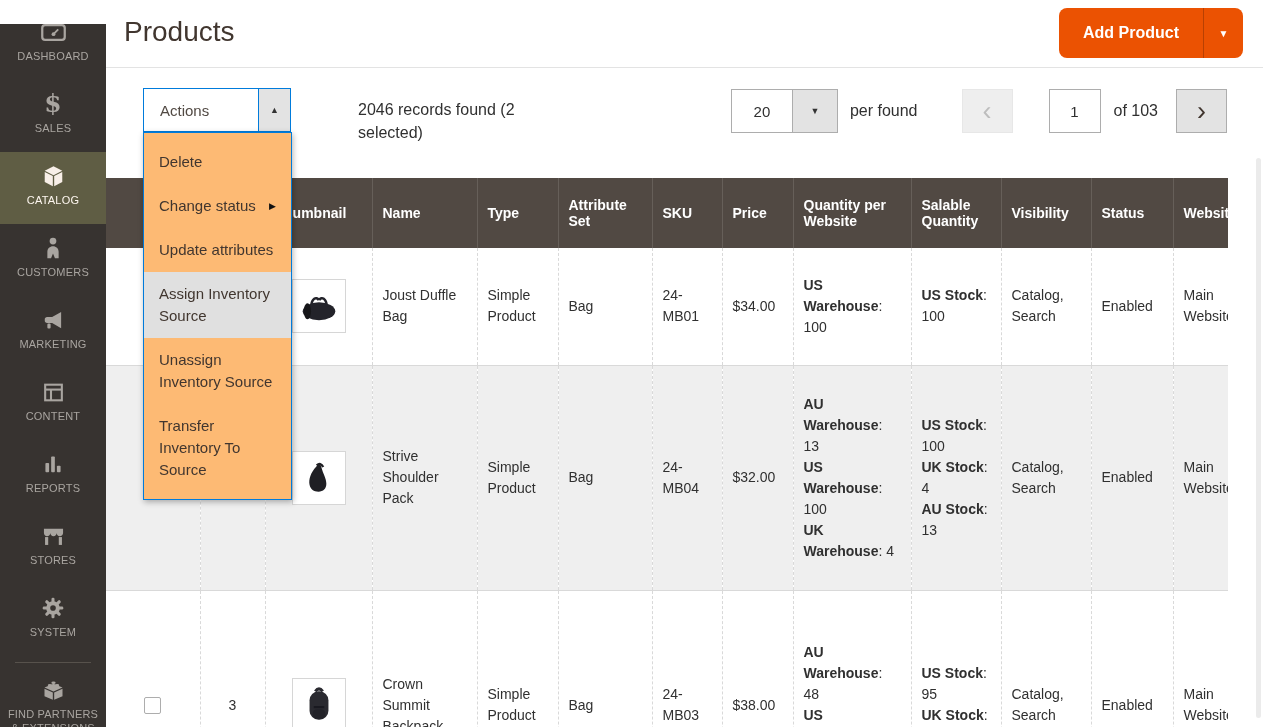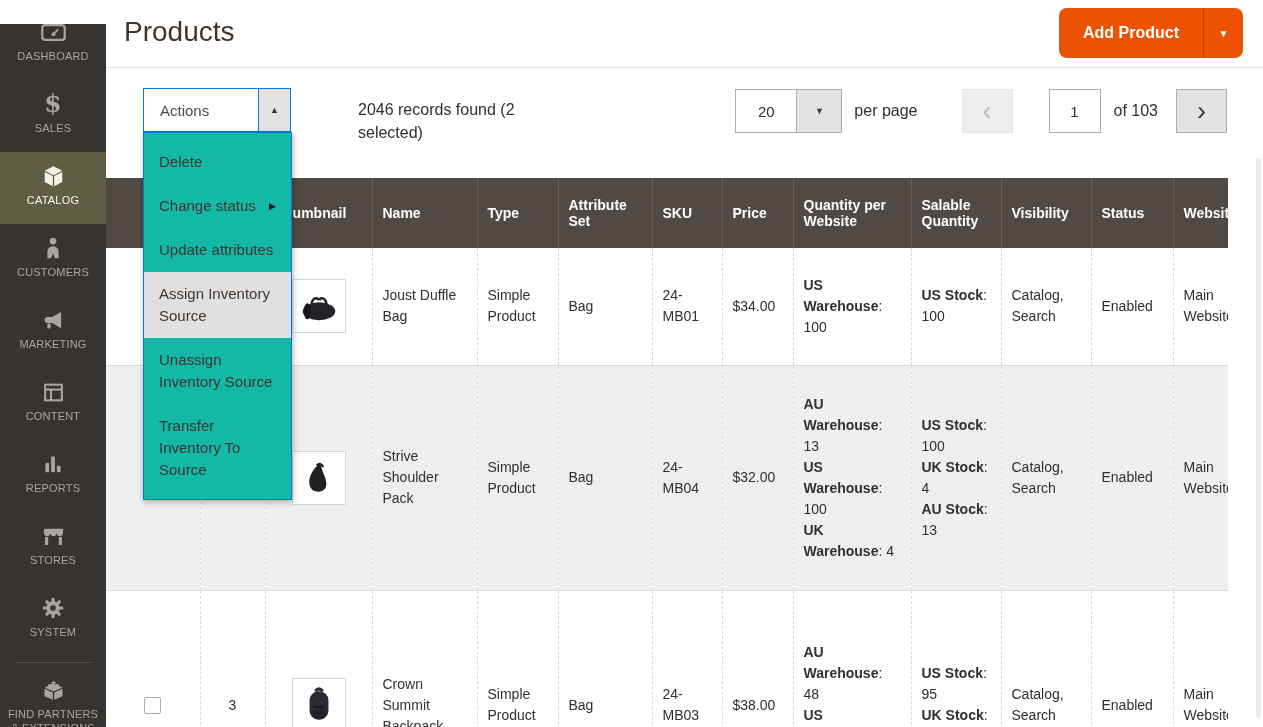--- a/index.html
+++ b/index.html
@@ -37,21 +37,21 @@
 
   
   .toolbar { padding:20px 36px 0 37px; height:110px; display:flex; align-items:flex-start; }
   .actions-wrap { position:relative; width:168px; flex:0 0 auto; }
   .actions-btn { width:148px; height:44px; border:1px solid #007bdb; background:#fff;
     display:flex; cursor:pointer; }
   .actions-btn .a-label { flex:1; font-size:15px; color:#514943; display:flex;
     align-items:center; padding-left:16px; }
   .actions-btn .a-caret { width:32px; background:#e3e3e3; border-left:1px solid #007bdb;
     display:flex; align-items:center; justify-content:center; font-size:9px; color:#333; }
-  .actions-menu { position:absolute; left:0; top:44px; width:149px; background:#14b8a6;
+  .actions-menu { position:absolute; left:0; top:44px; width:149px; background:#fdba74;
     border:1px solid #007bdb; box-shadow:1px 2px 6px rgba(0,0,0,.3); z-index:40; padding:7px 0; }
   .menu-item { font-size:15px; color:#41362f; line-height:22px; padding:11px 15px; cursor:pointer; }
   .menu-item.highlighted { background:#e0e0e0; }
   .menu-item .sub-arrow { float:right; font-size:9px; line-height:22px; color:#111; }
 
   .records { margin-left:47px; width:195px; font-size:16px; line-height:23px; padding-top:10px; }
 
   .pg-right { margin-left:auto; display:flex; align-items:center; padding-top:1px; }
   .perpage-select { display:flex; height:44px; cursor:pointer; }
   .perpage-select .pp-val { width:62px; border:1px solid #adadad; background:#fff;
@@ -243,21 +243,21 @@
       </div>
     </div>
 
     <div class="records">2046 records found (2 selected)</div>
 
     <div class="pg-right">
       <div class="perpage-select">
         <span class="pp-val">20</span>
         <span class="pp-caret">▼</span>
       </div>
-      <span class="perpage-label">per page</span>
+      <span class="perpage-label">per found</span>
       <div class="pager">
         <div class="pg-btn pg-prev">
             <span>‹</span>
           </div>
         <input class="pg-input" value="1" style="">
         <span class="pg-total">of 103</span>
         <div class="pg-btn pg-next">
             <span>›</span>
           </div>
       </div>

